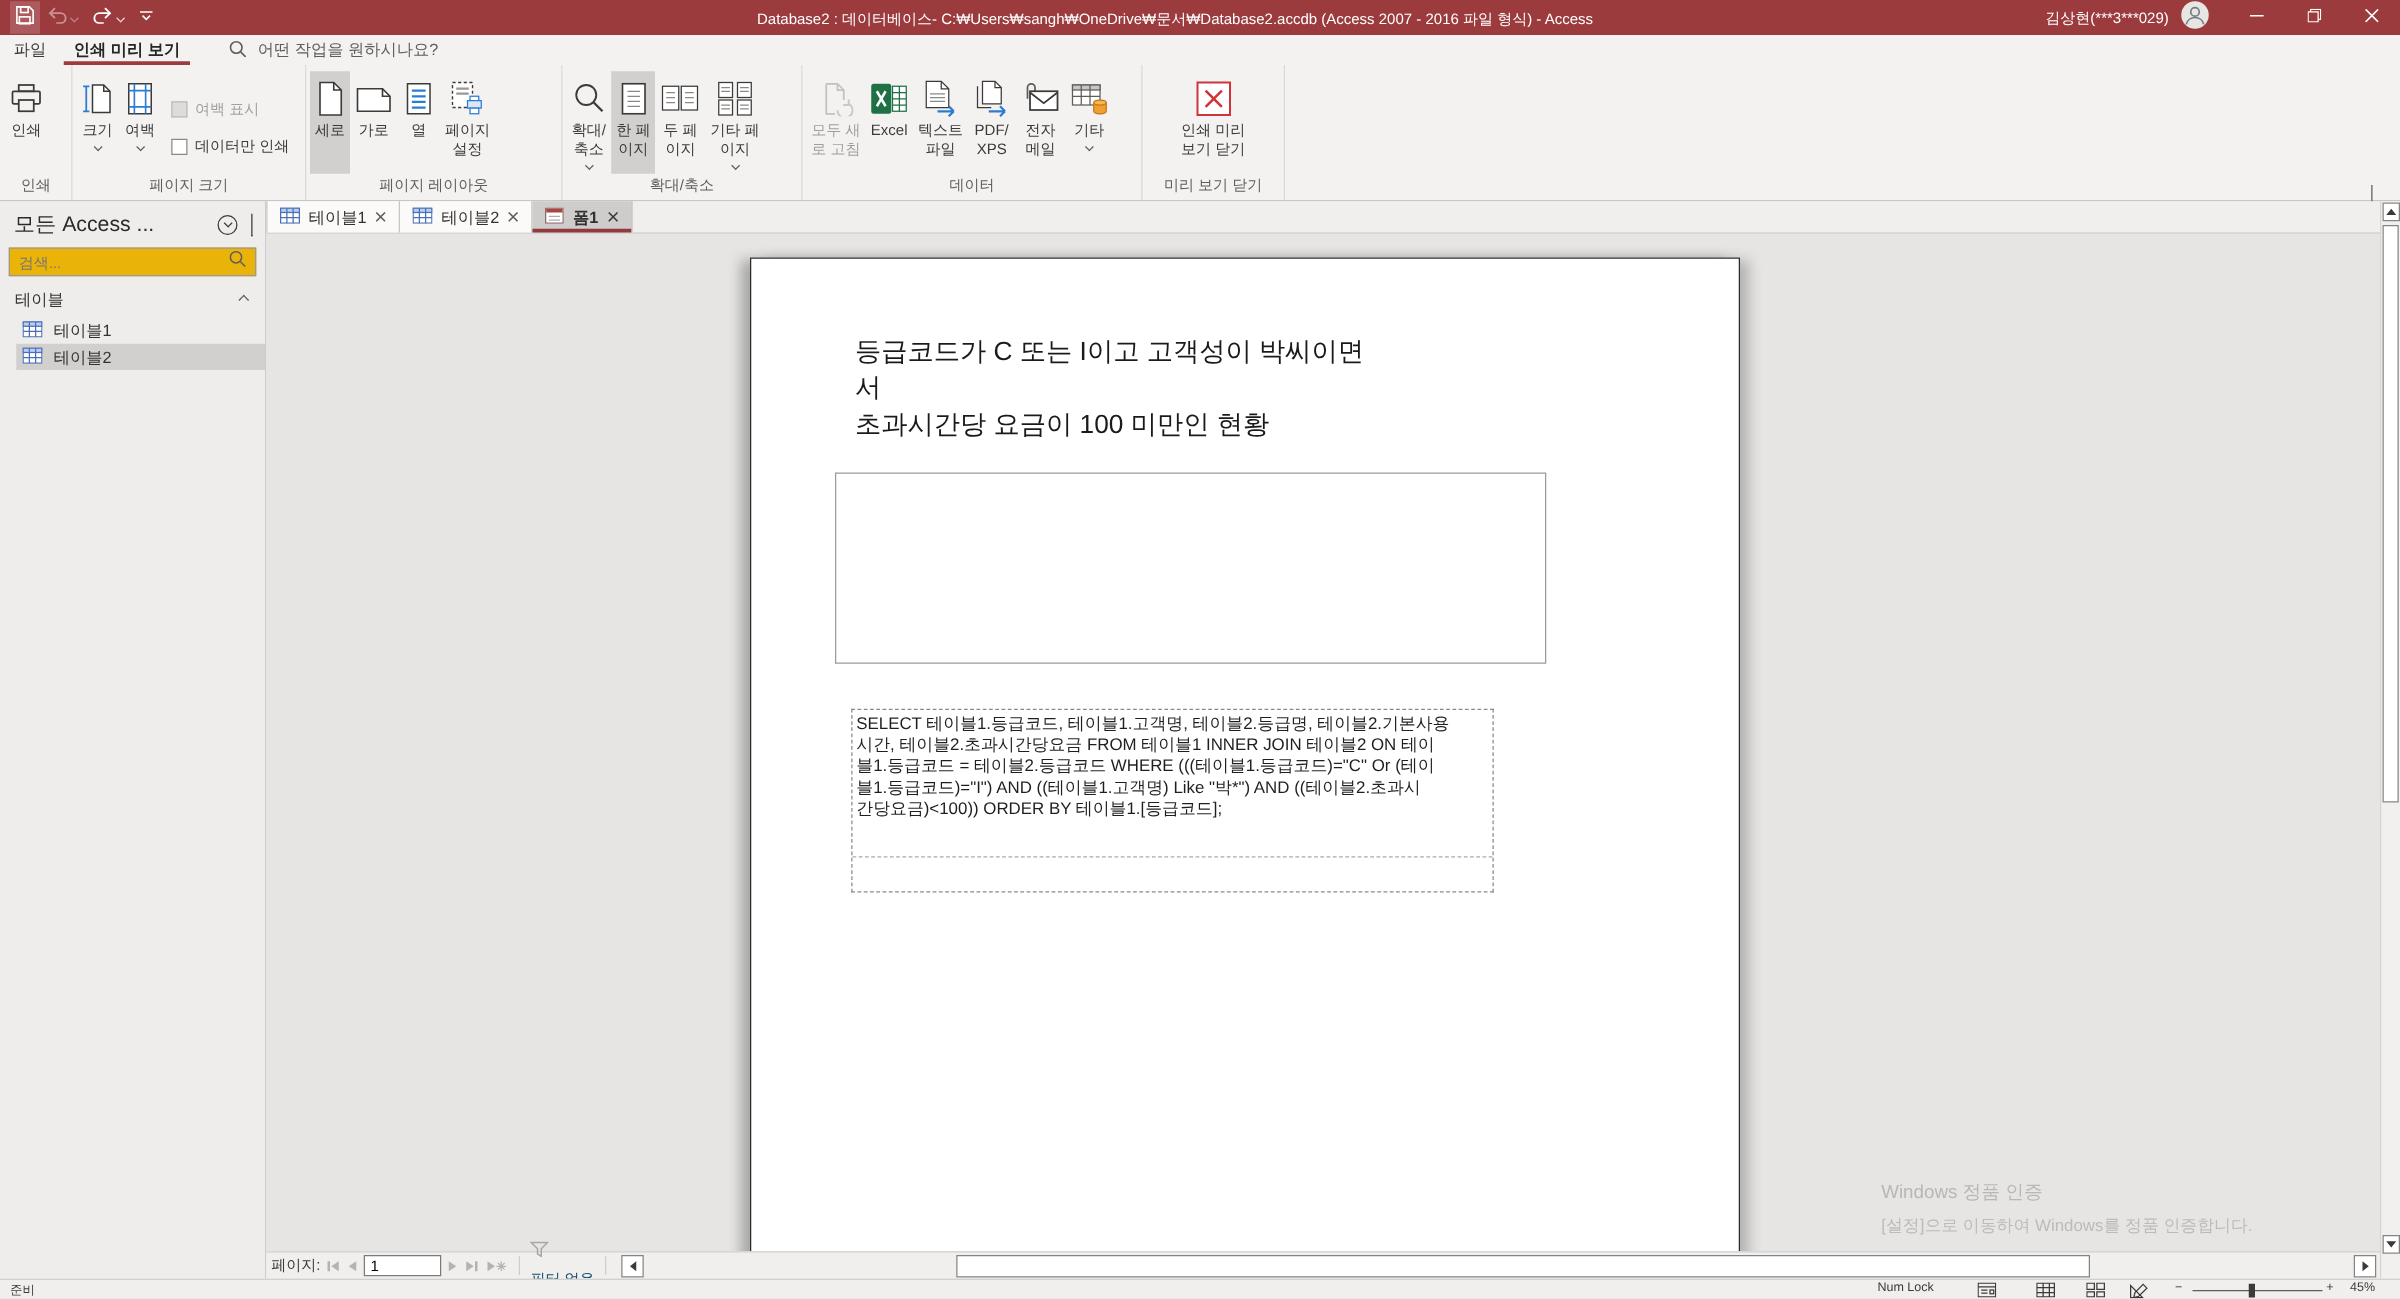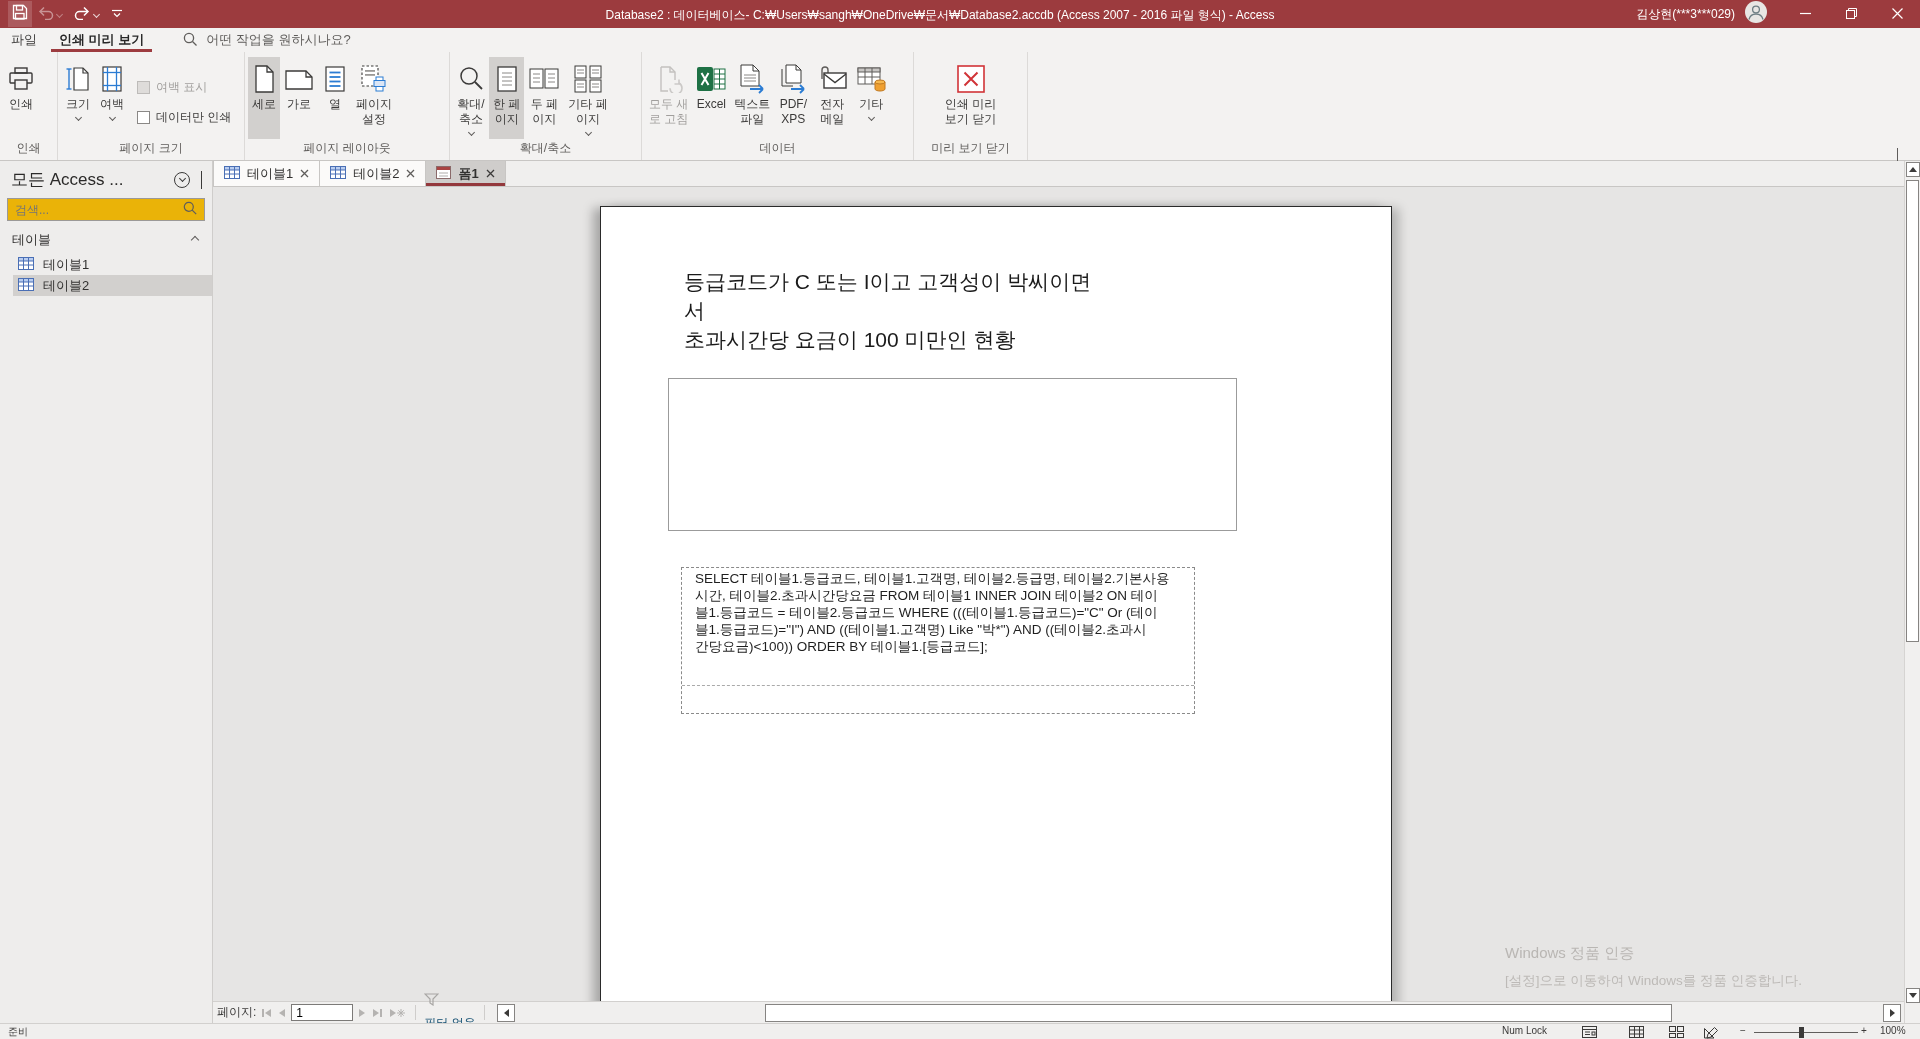--- a/index.html
+++ b/index.html
@@ -65,21 +65,21 @@
   .dtab.active { background:#cfcdcb; font-weight:bold; }
   .dtab.active::after { content:""; position:absolute; left:0; right:0; bottom:0; height:3px; background:#93383c; }
 
   
   .preview { position:absolute; left:213px; top:187px; width:1691px; height:814px; background:#e6e5e4; overflow:hidden; }
   .page { position:absolute; left:387px; top:19px; width:792px; height:820px; background:#fff; border:1px solid #2a2a2a;
           box-shadow:-9px 0 10px -2px rgba(0,0,0,.28), 9px 0 10px -2px rgba(0,0,0,.22); }
   .rep-title { position:absolute; left:83px; top:60px; font-size:21px; line-height:29px; color:#1a1a1a; white-space:pre-line; }
   .listbox { position:absolute; left:67px; top:171px; width:569px; height:153px; border:1px solid #9b9b9b; background:#fff; }
   .sql-head { position:absolute; left:81px; top:327px; font-size:20px; color:#1a1a1a; white-space:nowrap; }
-  .sql-box { position:absolute; left:80px; top:360px; width:514px; height:147px; border:1px dashed #8a8a8a; padding:2px 13px; }
+  .sql-box { position:absolute; left:80px; top:360px; width:514px; height:147px; border:1px dashed #8a8a8a; padding:2px 3px; }
   .sql-box .inner-line { position:absolute; left:0; right:0; top:117px; border-top:1px dashed #aaa; }
   .sql-text { font-size:13.5px; line-height:17px; color:#1f1f1f; white-space:pre; }
 
   
   .bottombar { position:absolute; left:213px; top:1001px; width:1691px; height:22px; background:#f0efee; border-top:1px solid #d2d0ce; }
   .recnav { position:absolute; left:4px; top:0; height:21px; display:flex; align-items:center; gap:4px; font-size:12px; color:#3b3a39; }
   .tri { width:0; height:0; border-style:solid; display:inline-block; }
   .tri.r { border-width:4px 0 4px 6px; border-color:transparent transparent transparent #b5b3b1; }
   .tri.l { border-width:4px 6px 4px 0; border-color:transparent #b5b3b1 transparent transparent; }
   .tri.dark.r { border-color:transparent transparent transparent #3b3a39; }
@@ -665,19 +665,19 @@
     <span class="sb-ico" style="left:1698px">
         <svg width="16" height="13">
           <path d="M1.5 12V2.5L11 12z" fill="none" stroke="#3b3a39"></path>
           <path d="M11.5 1.5l3 3-6.5 6.5-4 1 1-4z" fill="none" stroke="#3b3a39"></path>
         </svg>
       </span>
     <span class="sb-abs" style="left:1740px">−</span>
     <span class="zoom-track"></span>
     <span class="zoom-thumb"></span>
     <span class="sb-abs" style="left:1861px">+</span>
-    <span class="sb-abs" style="left:1880px">100%</span>
+    <span class="sb-abs" style="left:1880px">45%</span>
   </div>
 
   <div class="wm1">Windows 정품 인증</div>
   <div class="wm2">[설정]으로 이동하여 Windows를 정품 인증합니다.</div>
 
 </div>
 
 </body></html>

